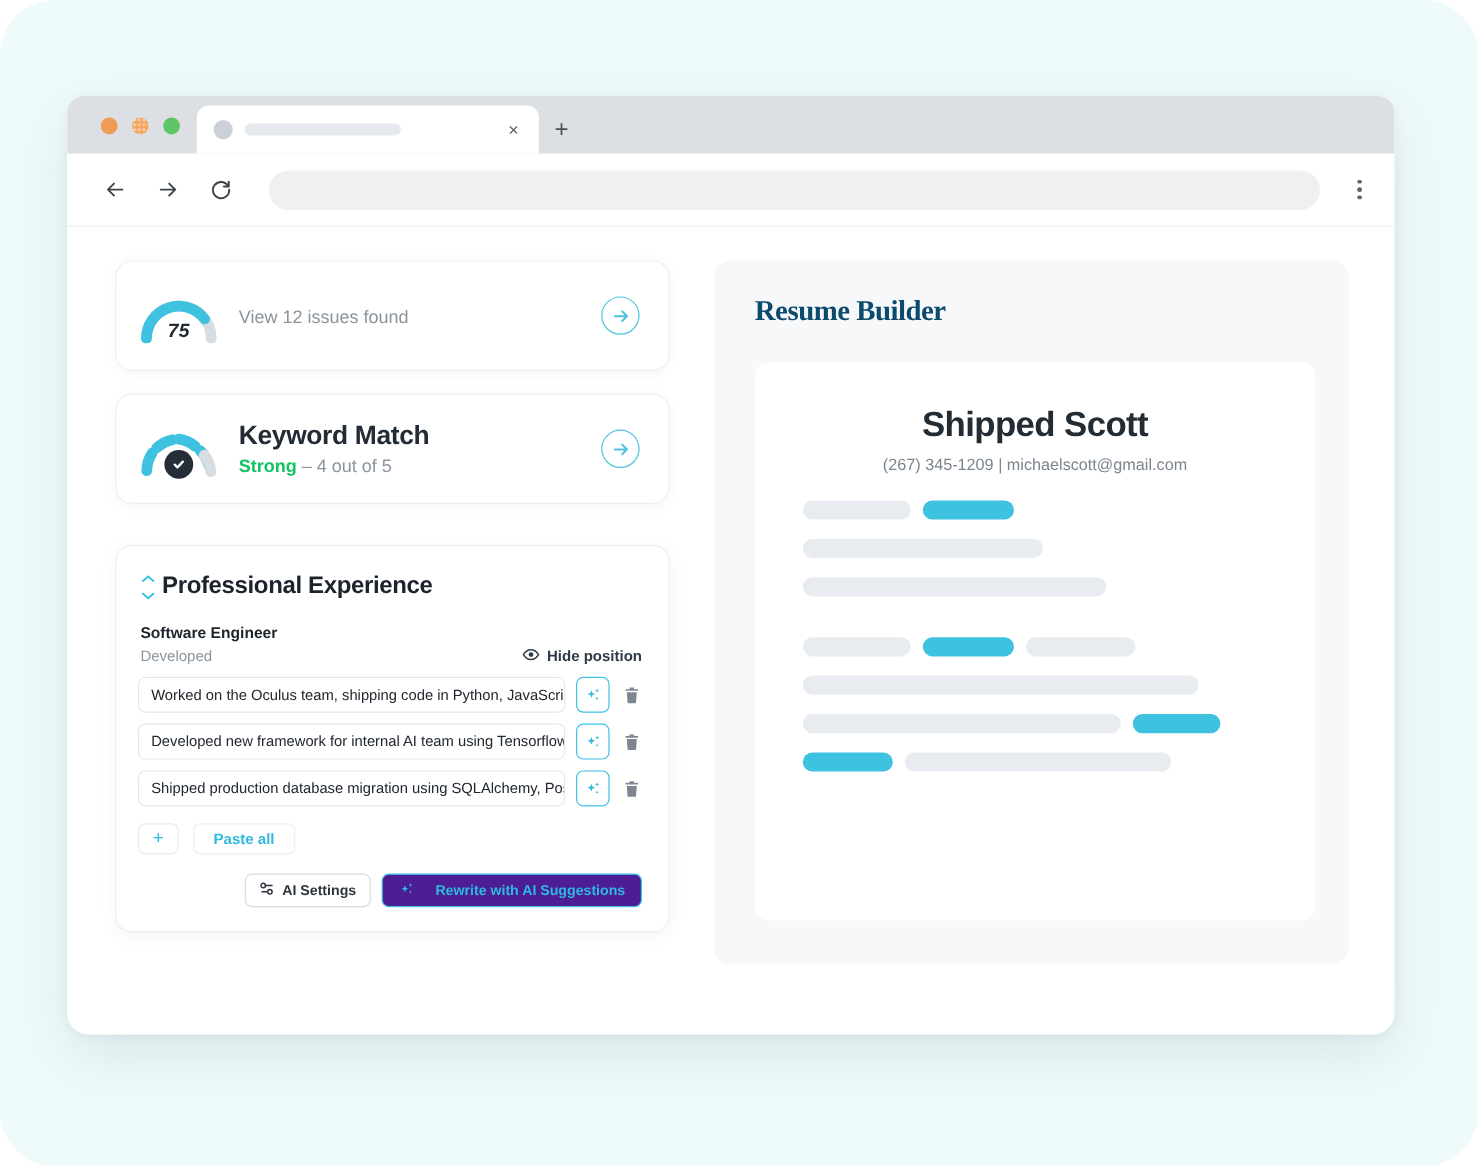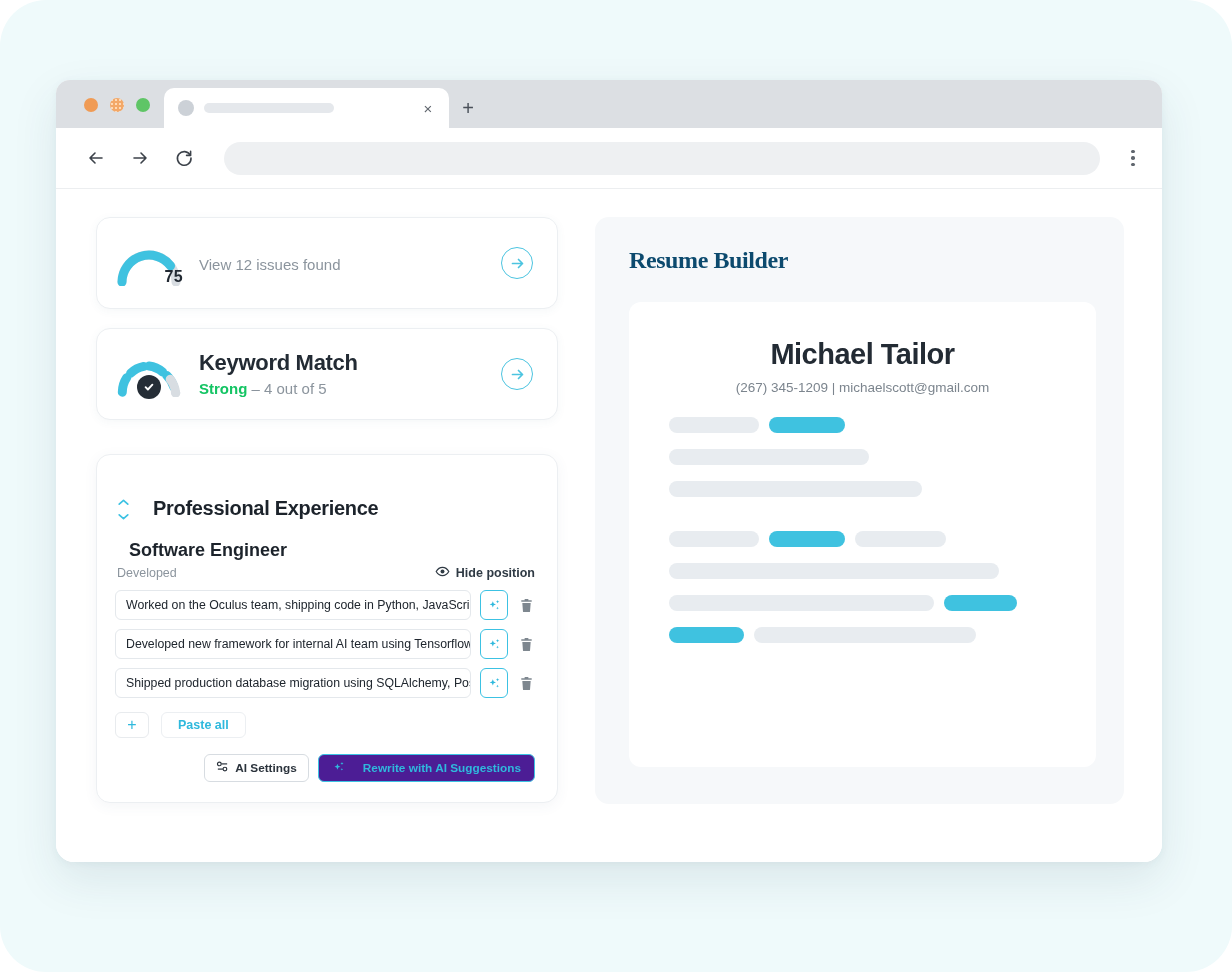--- a/index.html
+++ b/index.html
@@ -142,23 +142,24 @@
     padding: 0 24px 0 18px;
     margin-bottom: 19px;
   }
   .gauge-wrap {
     width: 68px; height: 46px; flex: 0 0 auto;
     position: relative; margin-right: 16px;
   }
   .gauge-wrap svg { display: block; }
   .gauge-value {
     position: absolute; left: 0; right: 0; bottom: 0px;
-    text-align: right;
+    text-align: center;
     font-size: 16px; font-weight: 700; color: #222a33;
     letter-spacing: .3px;
+    font-style: italic;
   }
   .check-badge {
     position: absolute; left: 50%; bottom: -2px;
     transform: translateX(-50%);
     width: 24px; height: 24px; border-radius: 50%;
     background: #252d36;
     display: flex; align-items: center; justify-content: center;
   }
   .score-text { flex: 1 1 auto; min-width: 0; }
   .score-title {
@@ -179,31 +180,31 @@
 
   
   #experience-card {
     background: #ffffff;
     border: 1px solid #eceff2;
     border-radius: 14px;
     box-shadow: 0 3px 14px rgba(60,90,120,0.06);
     padding: 22px 22px 20px 18px;
     margin-top: 34px;
   }
-  .exp-head { display: flex; align-items: center; gap: 22px; margin-bottom: 20px; margin-top: 20px; }
+  .exp-head { display: flex; align-items: center; gap: 4px; margin-bottom: 20px; }
   .reorder {
     display: flex; flex-direction: column; align-items: center;
     justify-content: center; gap: 7px; color: #3cc2e3;
     width: 16px; flex: 0 0 auto; padding-top: 2px;
   }
   .exp-title {
     font-size: 20px; font-weight: 700; color: #1c232b; letter-spacing: -0.3px;
   }
   .job-title {
-    font-size: 18px; font-weight: 700; color: #1c232b; margin-left: 14px;
+    font-size: 13px; font-weight: 700; color: #1c232b; margin-left: 2px;
   }
   .job-row {
     display: flex; align-items: center; justify-content: space-between;
     margin-left: 2px; margin-top: 3px; margin-bottom: 8px;
   }
   .job-company { font-size: 12.5px; color: #8b949d; }
   .hide-position {
     display: flex; align-items: center; gap: 6px;
     font-size: 12.5px; font-weight: 700; color: #2f3a44;
   }
@@ -521,21 +522,21 @@
         </div>
       </div>
 
       <div id="right-col">
 
         <div class="builder-head">
           <div class="builder-title">Resume Builder</div>
         </div>
 
         <div class="resume-sheet">
-          <div class="resume-name">Michael Tailor</div>
+          <div class="resume-name">Shipped Scott</div>
           <div class="resume-contact">(267) 345-1209 | michaelscott@gmail.com</div>
 
           <div class="skel-block">
 
             <div class="skel-line">
               <span class="bar gray" style="width:90px"></span>
               <span class="bar cyan" style="width:76px"></span>
             </div>
 
             <div class="skel-line" style="margin-top:16px">

